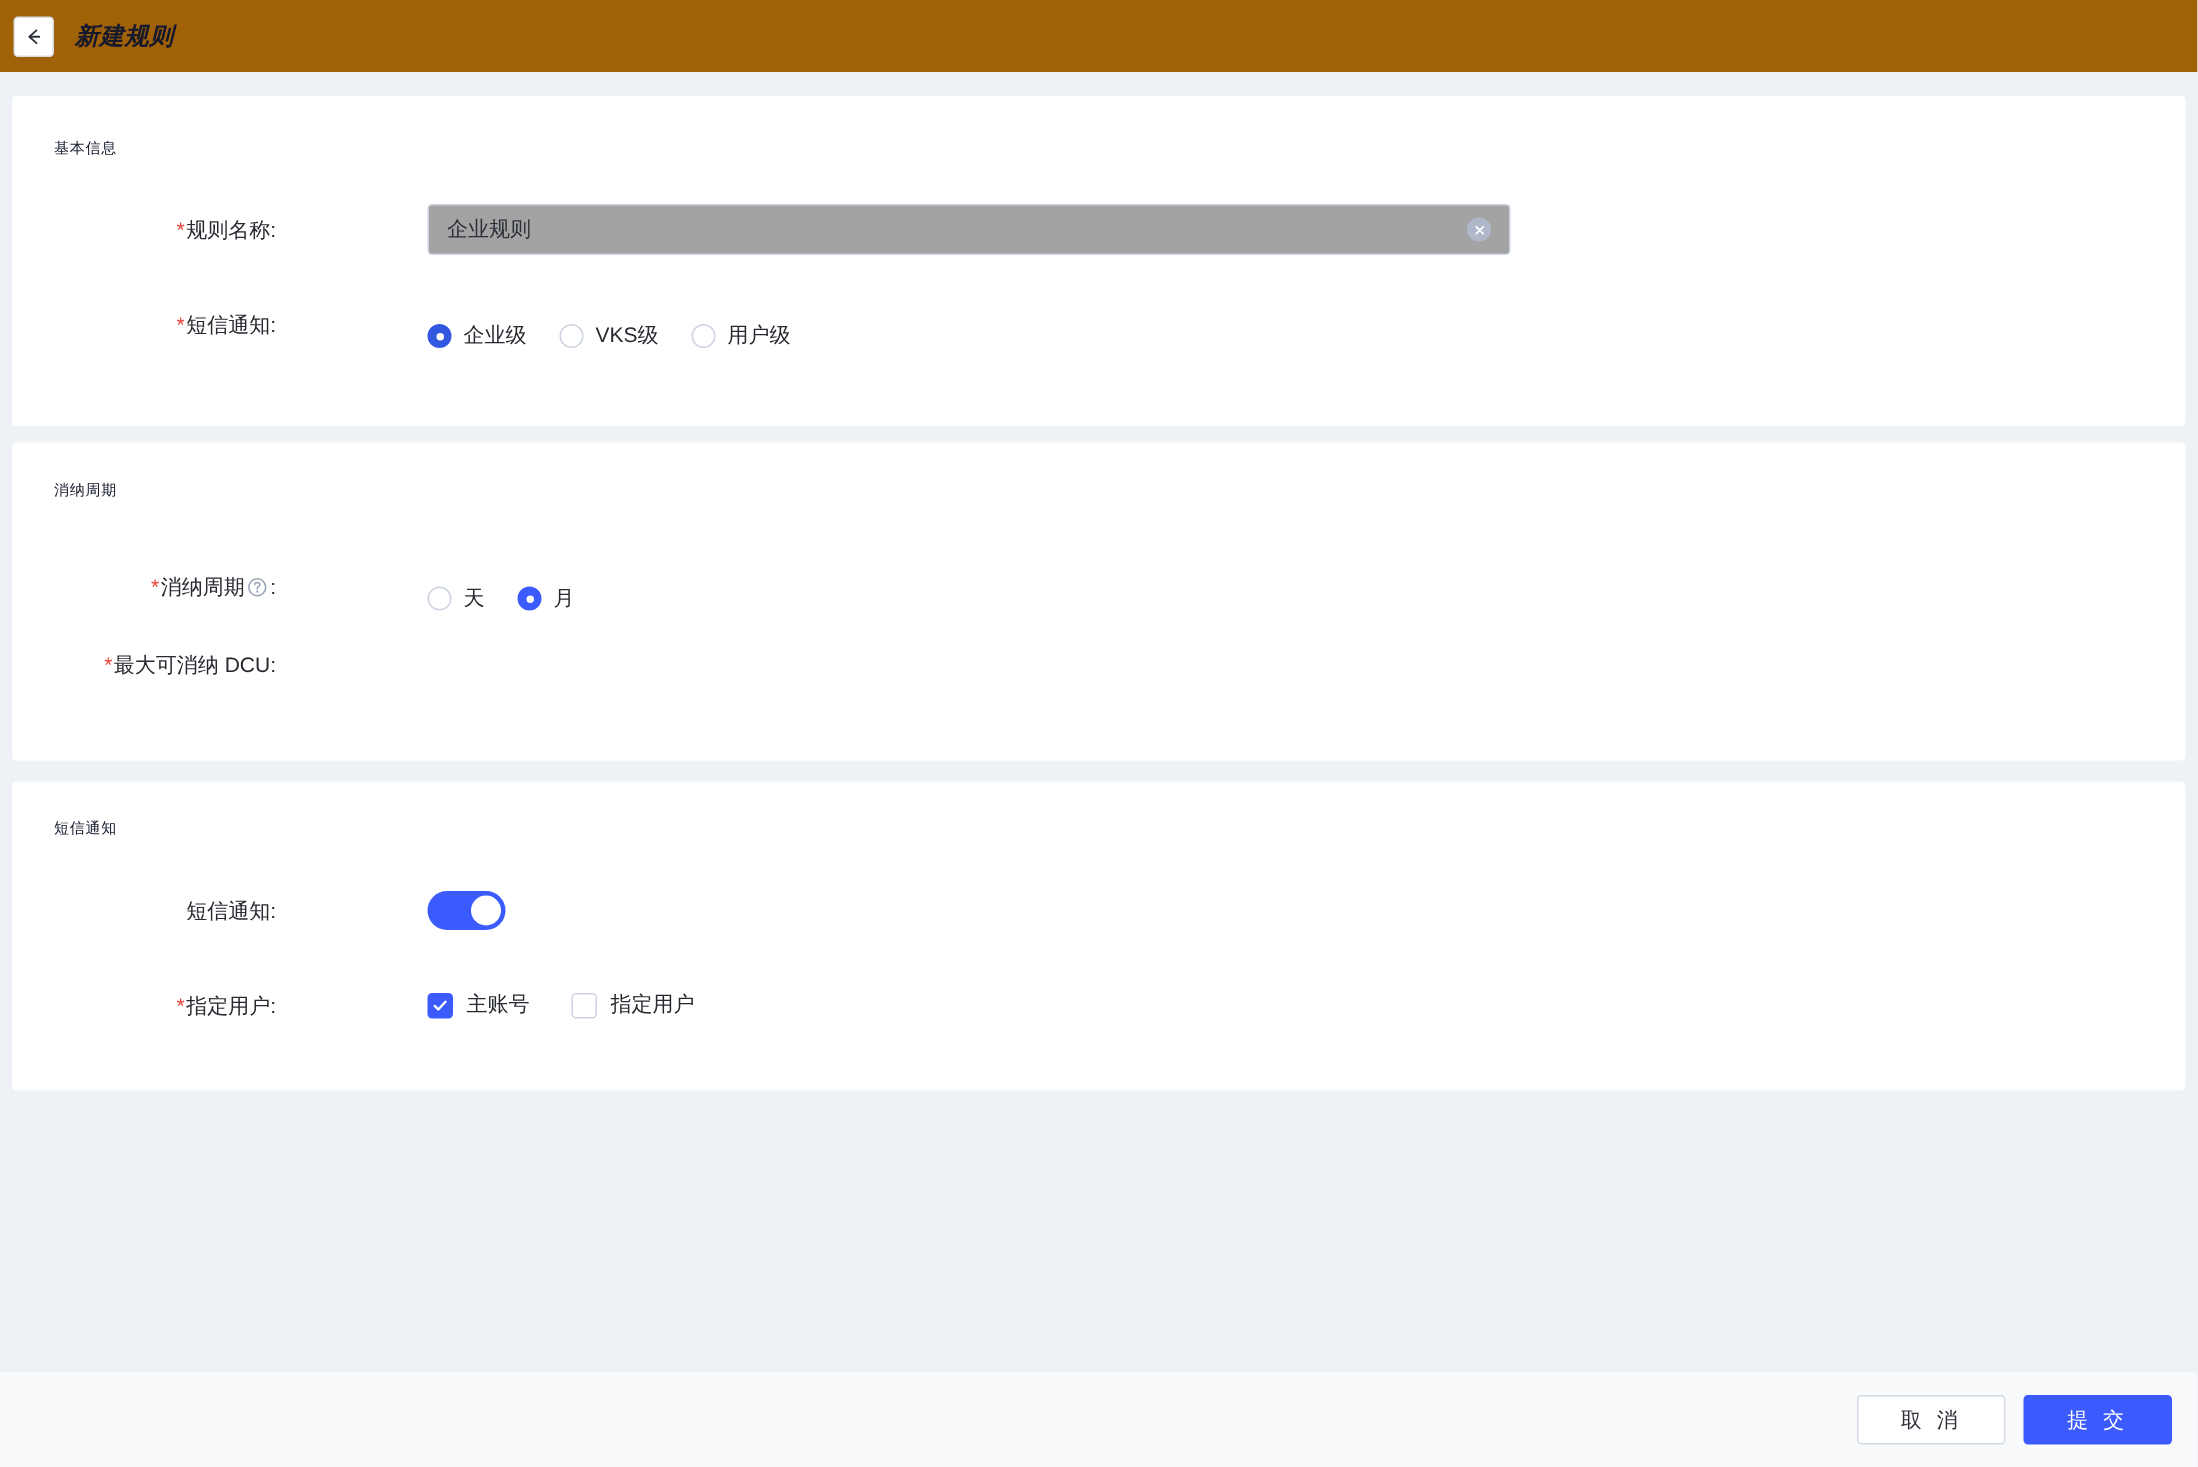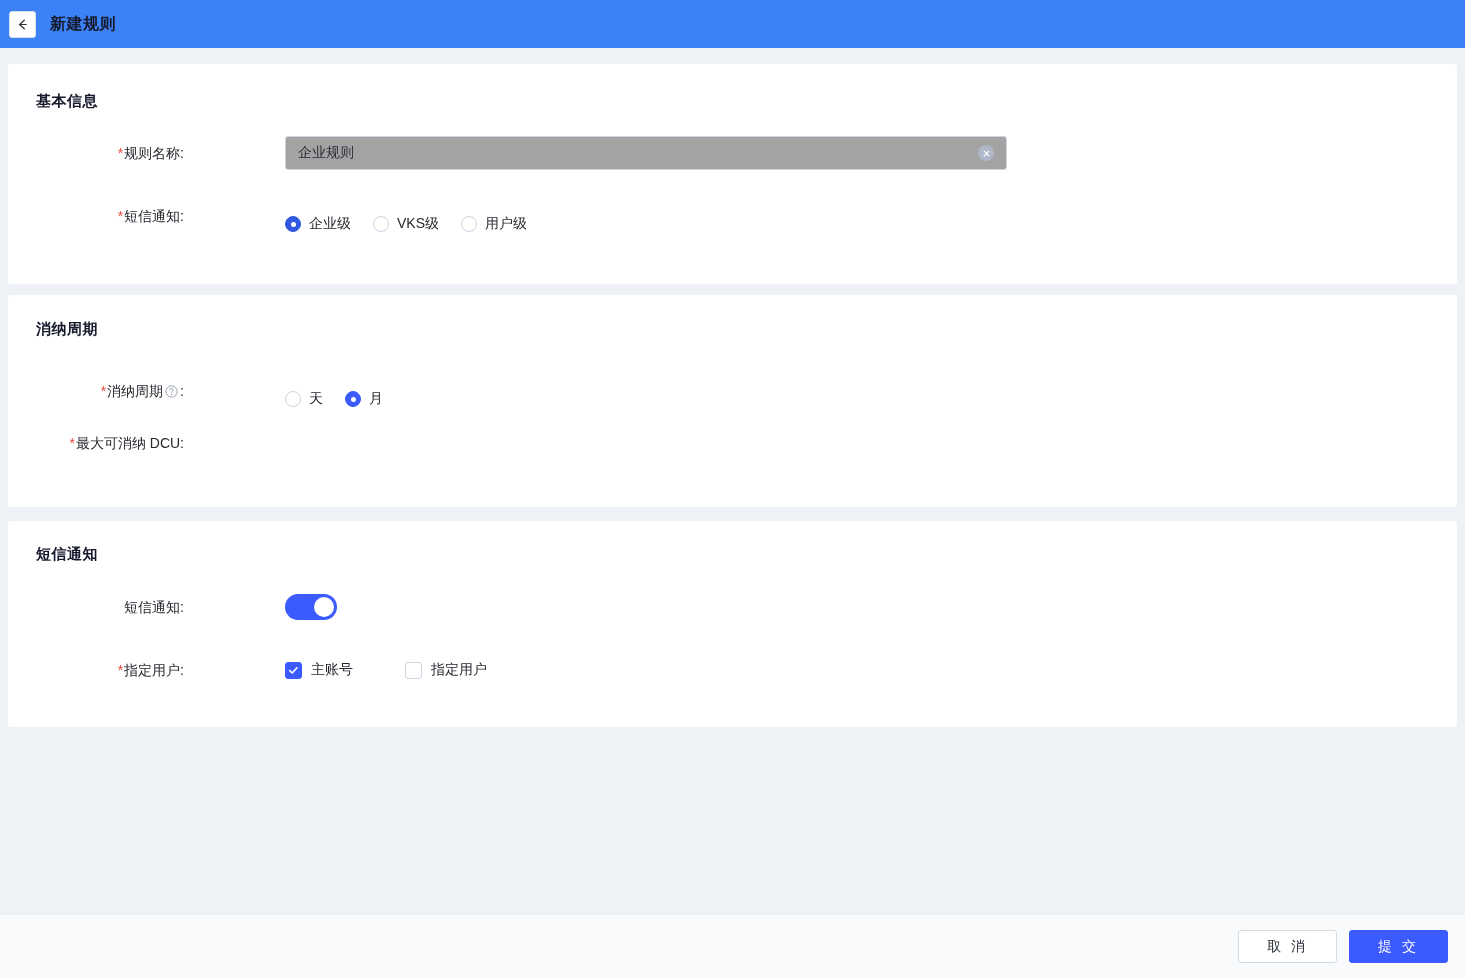--- a/index.html
+++ b/index.html
@@ -12,24 +12,25 @@
     background: #eef1f6;
     font-family: "Liberation Sans", "DejaVu Sans", sans-serif;
     font-size: 14px;
     color: #1f2330;
   }
   .page { position: relative; width: 1465px; height: 978px; }
 
   
   .header {
     height: 48px;
-    background: #3b82f6;
+    background: #a16207;
     display: flex;
     align-items: center;
     padding-left: 9px;
+    font-style: italic;
   }
   .back-btn {
     width: 27px; height: 27px;
     border: 1px solid #d9dde6;
     border-radius: 3px;
     background: #ffffff;
     display: flex; align-items: center; justify-content: center;
     cursor: pointer;
     flex: none;
   }
@@ -44,22 +45,22 @@
 
   
   .card {
     position: absolute;
     left: 8px;
     width: 1449px;
     background: #ffffff;
     border-radius: 3px;
   }
   .card-title {
-    font-size: 15px;
-    font-weight: bold;
+    font-size: 10px;
+    font-weight: normal;
     color: #16192b;
     letter-spacing: .5px;
     position: absolute;
     left: 28px;
   }
 
   
   .row { position: absolute; left: 0; width: 100%; height: 18px; padding-left: 38px; }
   .label {
     position: absolute;
@@ -140,21 +141,21 @@
   }
   .switch .knob {
     position: absolute;
     top: 3px; left: 29px;
     width: 20px; height: 20px;
     border-radius: 50%;
     background: #ffffff;
   }
 
   
-  .check-group { display: flex; align-items: center; height: 34px; gap: 24px; }
+  .check-group { display: flex; align-items: center; height: 34px; }
   .check-item {
     display: flex; align-items: center;
     cursor: pointer;
     margin-right: 28px;
     white-space: nowrap;
   }
   .check-item:last-child { margin-right: 0; }
   .check-box {
     width: 17px; height: 17px;
     border: 1px solid #ccd4e0;

